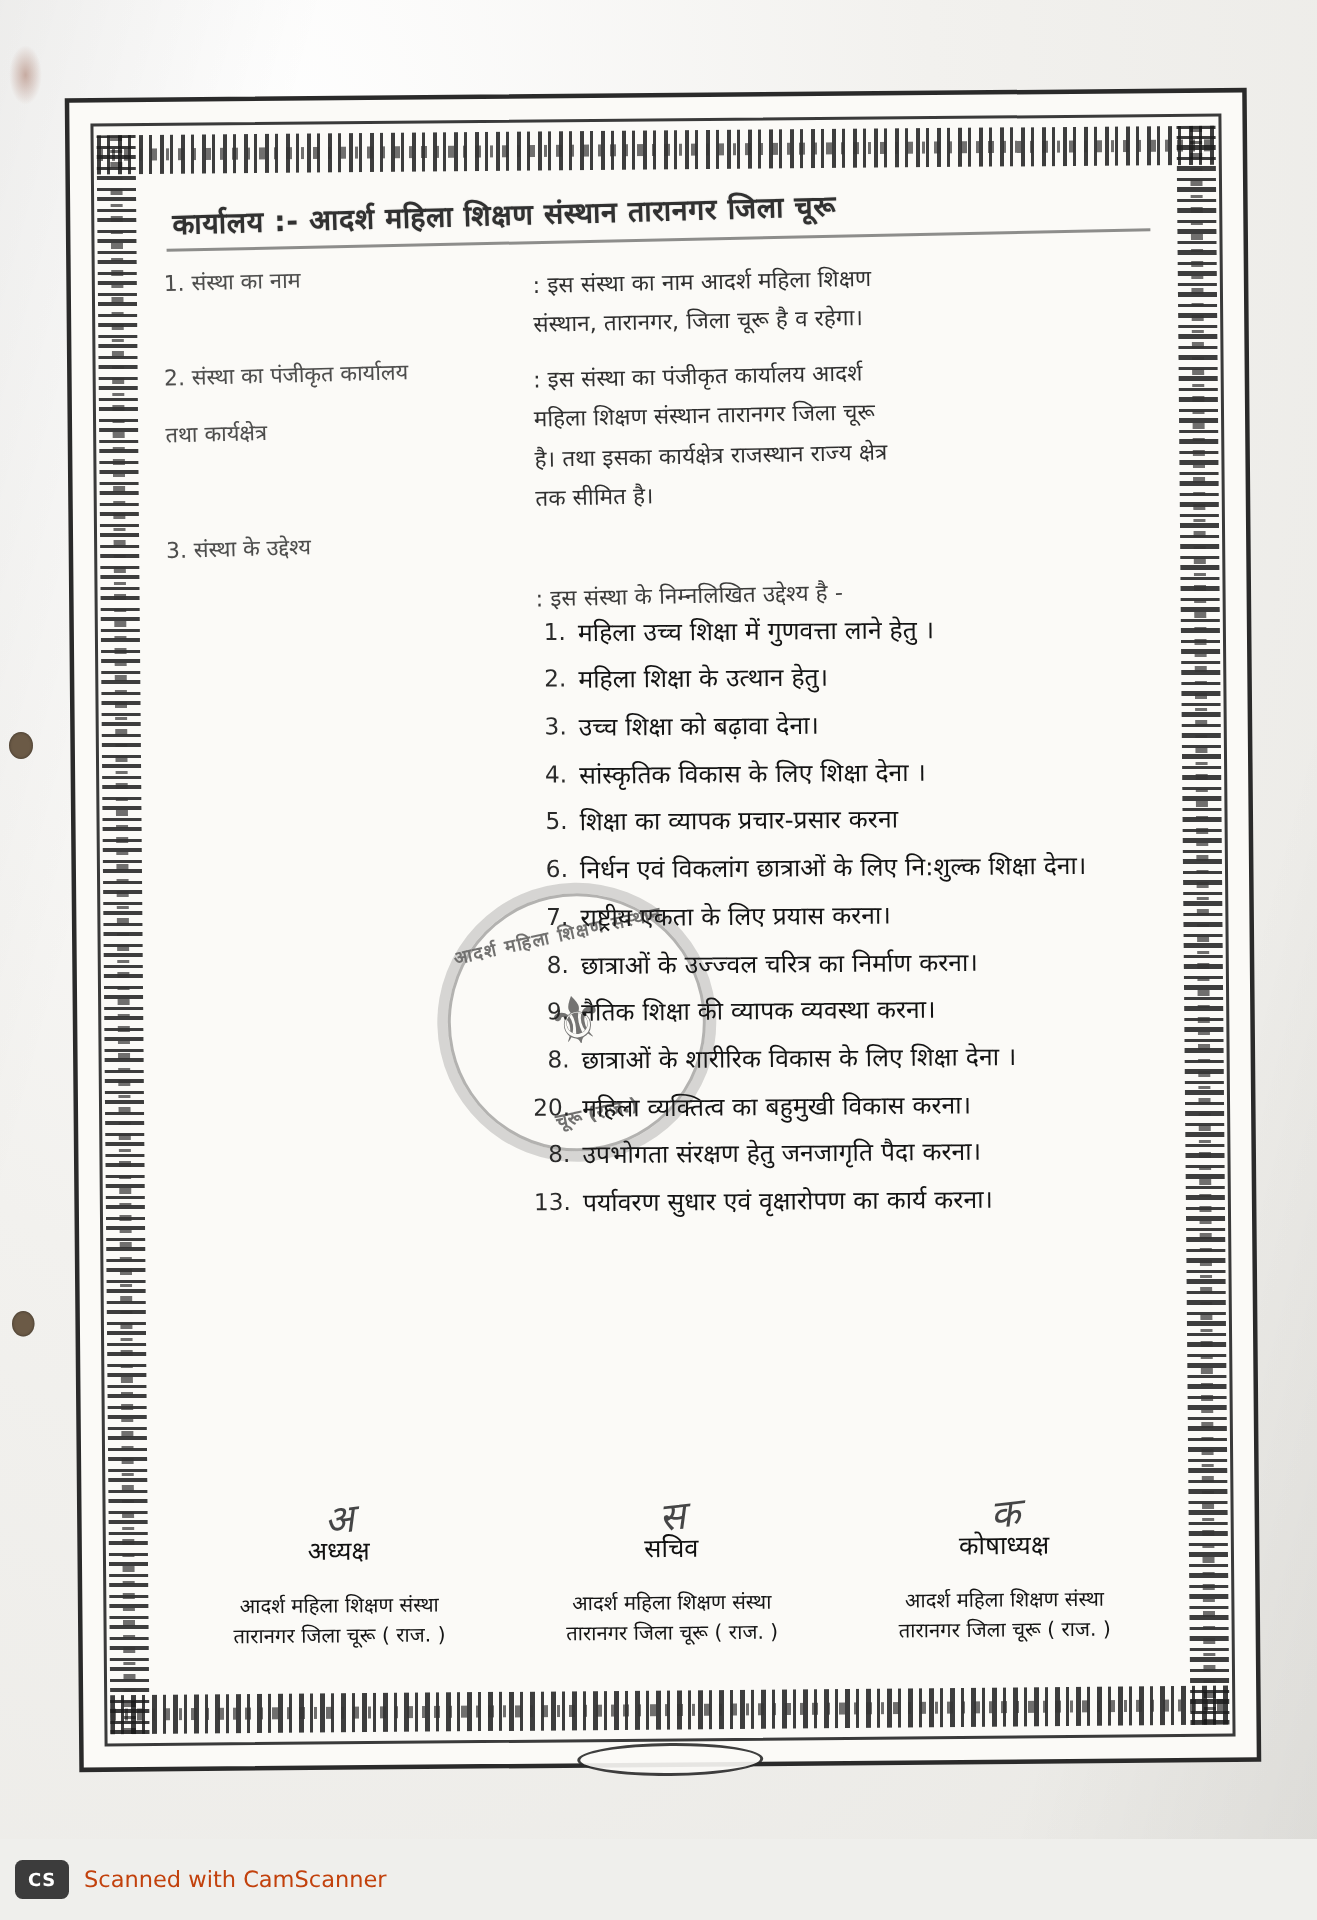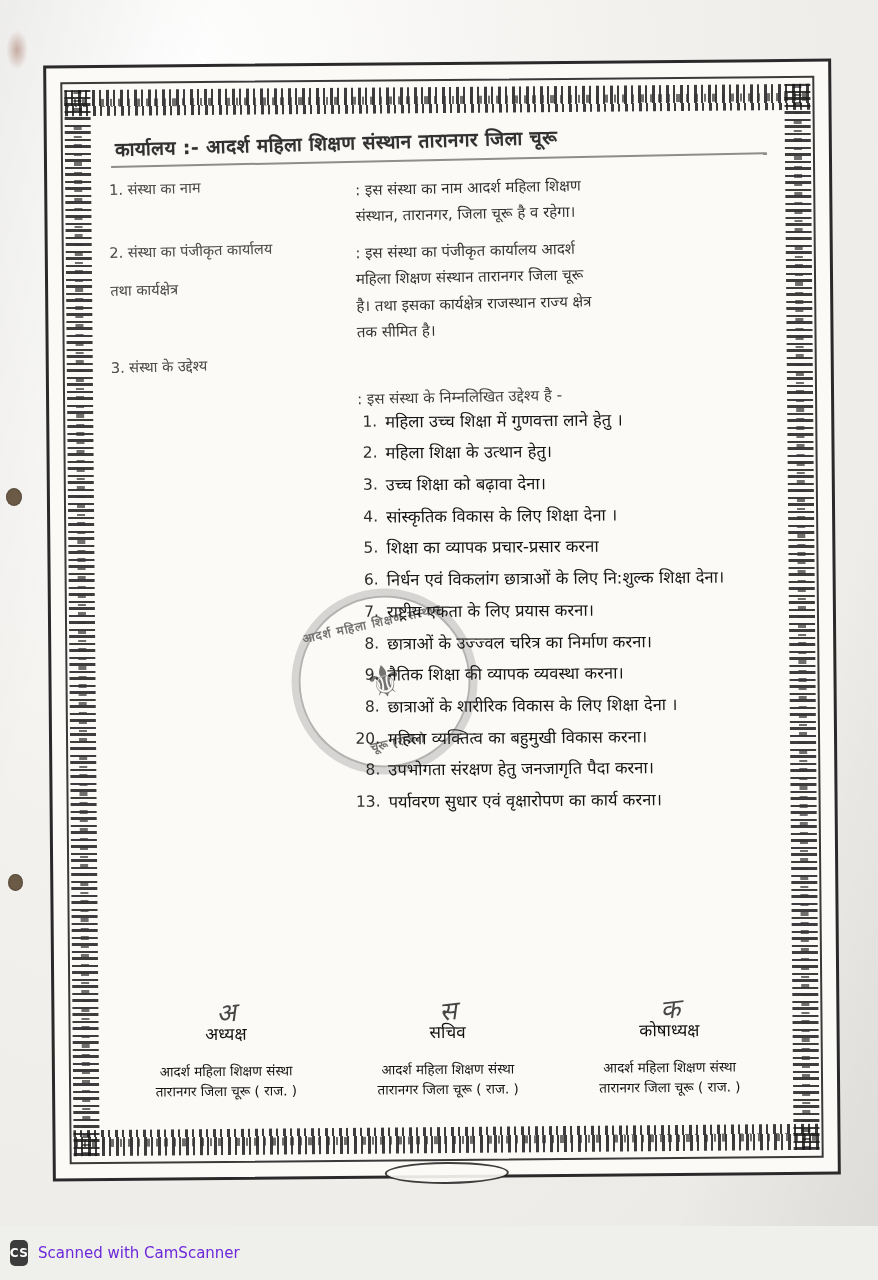--- a/index.html
+++ b/index.html
@@ -180,26 +180,26 @@
     background:#fbfaf7;opacity:.9;
   }
 
   
   #csbar{
     position:absolute;left:0;bottom:0;width:878px;height:54px;
     display:flex;align-items:center;gap:10px;padding-left:10px;
     background:#efefec;
   }
   #csLogo{
-    width:18px;height:26px;border-radius:5px;background:#3c3c3c;
+    width:36px;height:26px;border-radius:5px;background:#3c3c3c;
     color:#fff;font-size:12px;font-weight:700;
     display:flex;align-items:center;justify-content:center;
     letter-spacing:.5px;
   }
-  #csText{font-size:15px;color:#6d28d9;}
+  #csText{font-size:15px;color:#c2410c;}
 </style>
 </head>
 <body>
 
 <div id="scan">
 
   <div class="smudge"></div>
   <div class="punch" id="punch1"></div>
   <div class="punch" id="punch2"></div>
 

